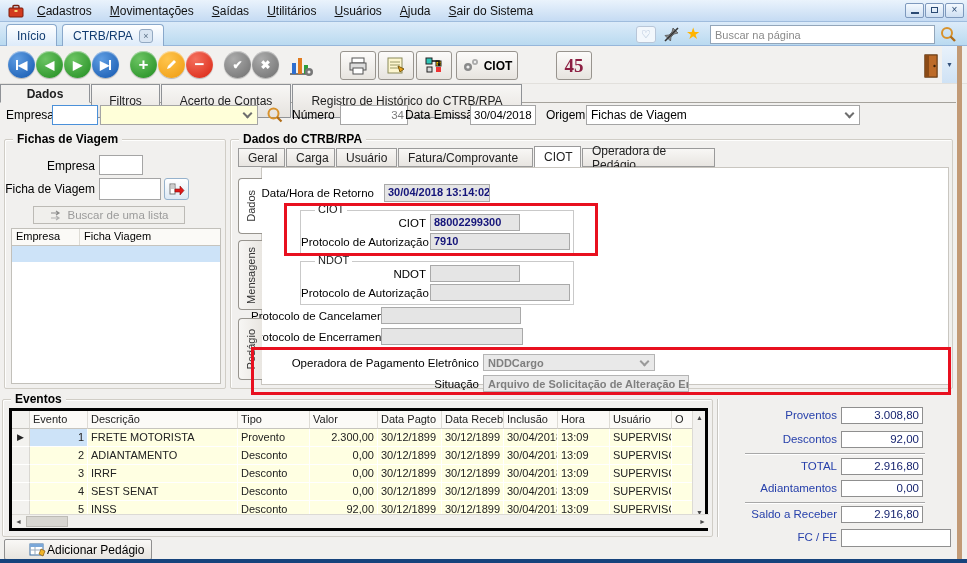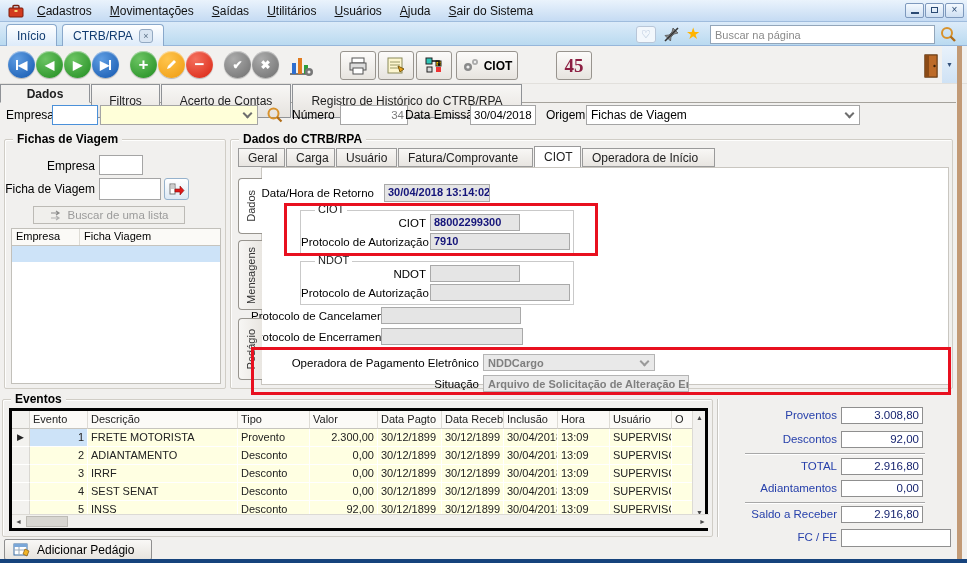--- a/index.html
+++ b/index.html
@@ -65,21 +65,21 @@
   .evc.sel{background:#cde3f8}
   .hscroll{position:absolute;height:14px;background:#f2f1ee;border-top:1px solid #dcdad5;display:flex;align-items:center}
   .vscroll{position:absolute;width:13px;background:#f2f1ee;border-left:1px solid #dcdad5}
   .sarr{width:13px;height:13px;font-size:7px;color:#4a4a4a;text-align:center;line-height:13px}
   .sthumb{height:11px;width:42px;background:#d8d6d1;border:1px solid #bdbbb5;margin-left:1px}
   
   .sumlab{position:absolute;width:120px;text-align:right;font-size:11.5px;color:#2740ab;white-space:nowrap}
   .sumval{position:absolute;left:124px;width:82px;height:17px;border:1px solid #8f8f8f;background:#fff;font-size:11.5px;color:#17246f;text-align:right;padding:1px 3px}
   .sumline{position:absolute;left:28px;width:180px;height:2px;border-top:1px solid #a8a8a8;border-bottom:1px solid #fff}
   
-  .footbtn{position:absolute;left:4px;top:539px;width:148px;height:21px;border:1px solid #8f8f8f;border-radius:2px;background:linear-gradient(#f9f8f6,#e7e4df);display:flex;align-items:center;gap:6px;padding-left:8px;font-size:12px}
+  .footbtn{position:absolute;left:4px;top:539px;width:148px;height:21px;border:1px solid #8f8f8f;border-radius:2px;background:linear-gradient(#f9f8f6,#e7e4df);display:flex;align-items:center;gap:0;padding-left:24px;font-size:12px}
   .rightborder{position:absolute;left:957px;top:46px;width:5px;height:513px;background:#c29a76}
   .bottomline{position:absolute;left:0;top:559px;width:967px;height:4px;background:#16437c}
   .logo45{font-family:"Liberation Serif",serif;font-weight:bold;font-size:19px;color:#8c1f42}
 </style>
 </head>
 <body>
 
 <div class="a menubar">
   <svg width="16" height="14" style="margin:0 4px" viewBox="0 0 16 14">
       <rect x="1" y="4" width="14" height="9" rx="1" fill="#d23a1e" stroke="#7a1c0c"></rect>
@@ -266,21 +266,21 @@
 </div>
 
 <div class="grp" style="left:230px;top:139px;width:723px;height:250px">
   <div class="grp-title">Dados do CTRB/RPA</div>
 
   <div class="ctab" style="left:7px;top:8px;width:47px">Geral</div>
   <div class="ctab" style="left:55px;top:8px;width:49px">Carga</div>
   <div class="ctab" style="left:105px;top:8px;width:61px">Usuário</div>
   <div class="ctab" style="left:167px;top:8px;width:135px">Fatura/Comprovante</div>
   <div class="ctab active" style="left:303px;top:6px;width:47px">CIOT</div>
-  <div class="ctab" style="left:351px;top:8px;width:133px">Operadora de Início</div>
+  <div class="ctab" style="left:351px;top:8px;width:133px">Operadora de Pedágio</div>
 
   <div class="whitepanel" style="left:30px;top:27px;width:688px;height:218px"></div>
 
   <div class="vtab" style="top:38px;height:56px;background:#fff">
       <span>Dados</span>
     </div>
   <div class="vtab" style="top:100px;height:70px">
       <span>Mensagens</span>
     </div>
   <div class="vtab" style="top:178px;height:62px">

